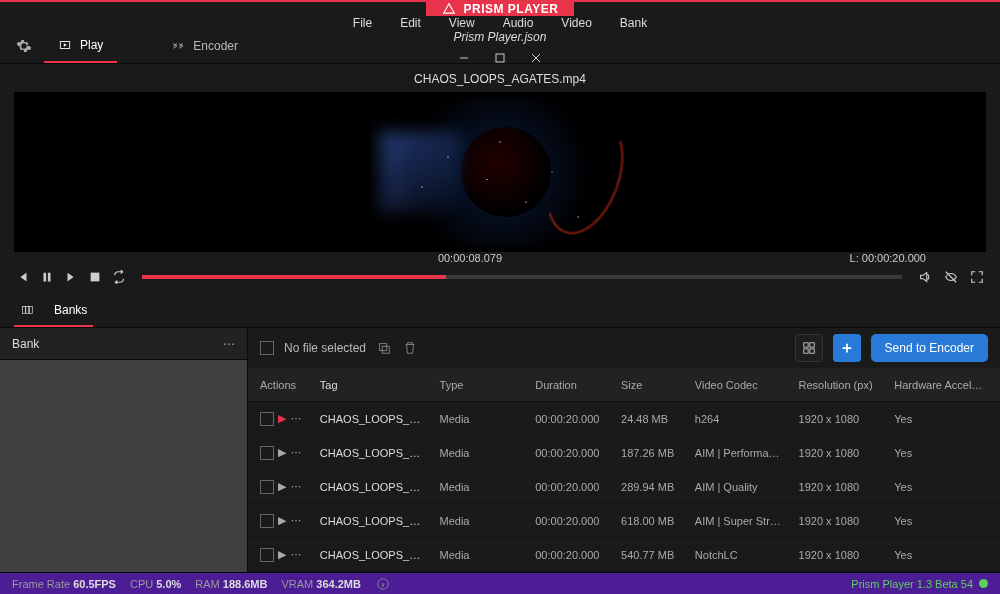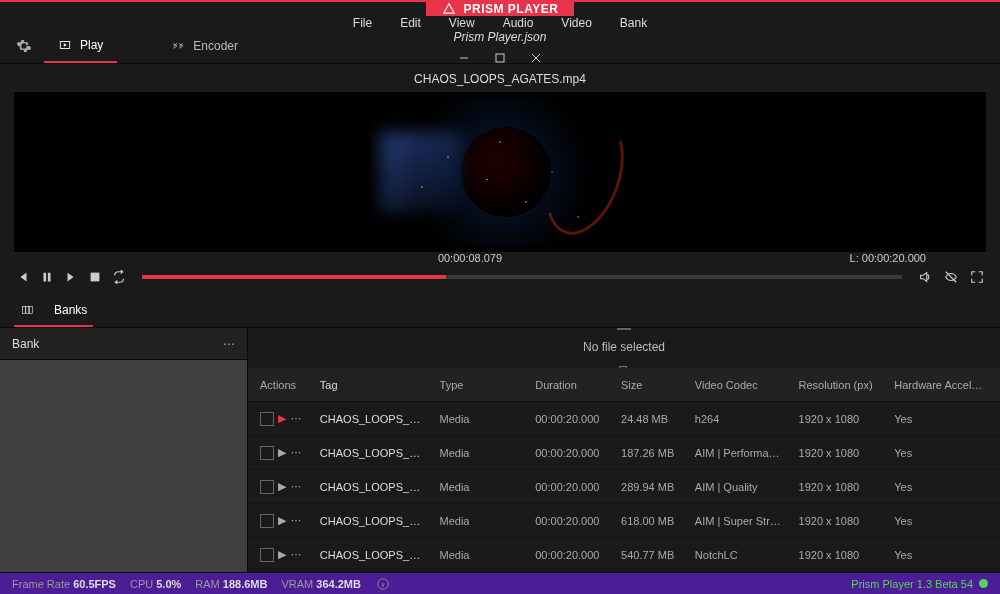--- a/index.html
+++ b/index.html
@@ -41,21 +41,21 @@
 
 .banks-bar { height: 34px; display: flex; align-items: center; padding: 0 14px; gap: 8px; border-bottom: 1px solid #0a0a0a; }
 .banks-tab { display: flex; align-items: center; gap: 20px; height: 100%; padding: 0 6px; border-bottom: 2px solid #e8344a; color: #fff; cursor: pointer; }
 
 .content { flex: 1; display: flex; overflow: hidden; }
 .sidebar { width: 248px; background: #404040; border-right: 1px solid #0a0a0a; display: flex; flex-direction: column; }
 .bank-hdr { height: 32px; background: #222; display: flex; align-items: center; justify-content: space-between; padding: 0 12px; color: #ddd; font-size: 12px; border-bottom: 1px solid #0a0a0a; }
 .dots { cursor: pointer; color: #aaa; }
 
 .main { flex: 1; display: flex; flex-direction: column; overflow: hidden; }
-.list-toolbar { height: 40px; display: flex; align-items: center; padding: 0 12px; gap: 10px; flex-direction: column; }
+.list-toolbar { height: 40px; display: flex; align-items: center; padding: 0 12px; gap: 10px; }
 .checkbox { width: 14px; height: 14px; border: 1px solid #666; background: #1a1a1a; cursor: pointer; }
 .spacer { flex: 1; }
 .sq-btn { width: 28px; height: 28px; border: 1px solid #333; background: #1e1e1e; display: flex; align-items: center; justify-content: center; cursor: pointer; color: #ccc; border-radius: 3px; }
 .sq-btn.blue { background: #2979d9; border-color: #2979d9; color: #fff; }
 .btn-primary { background: #2979d9; color: #fff; border: none; padding: 7px 14px; border-radius: 5px; font-size: 12px; cursor: pointer; }
 .icon-sm { width: 16px; height: 16px; display: flex; align-items: center; justify-content: center; cursor: pointer; color: #888; }
 
 .table { flex: 1; overflow-y: auto; }
 .tr { display: flex; align-items: center; height: 34px; border-bottom: 1px solid #141414; padding: 0 4px; }
 .tr.hdr { background: #222; color: #bbb; font-size: 11px; position: sticky; top: 0; }

